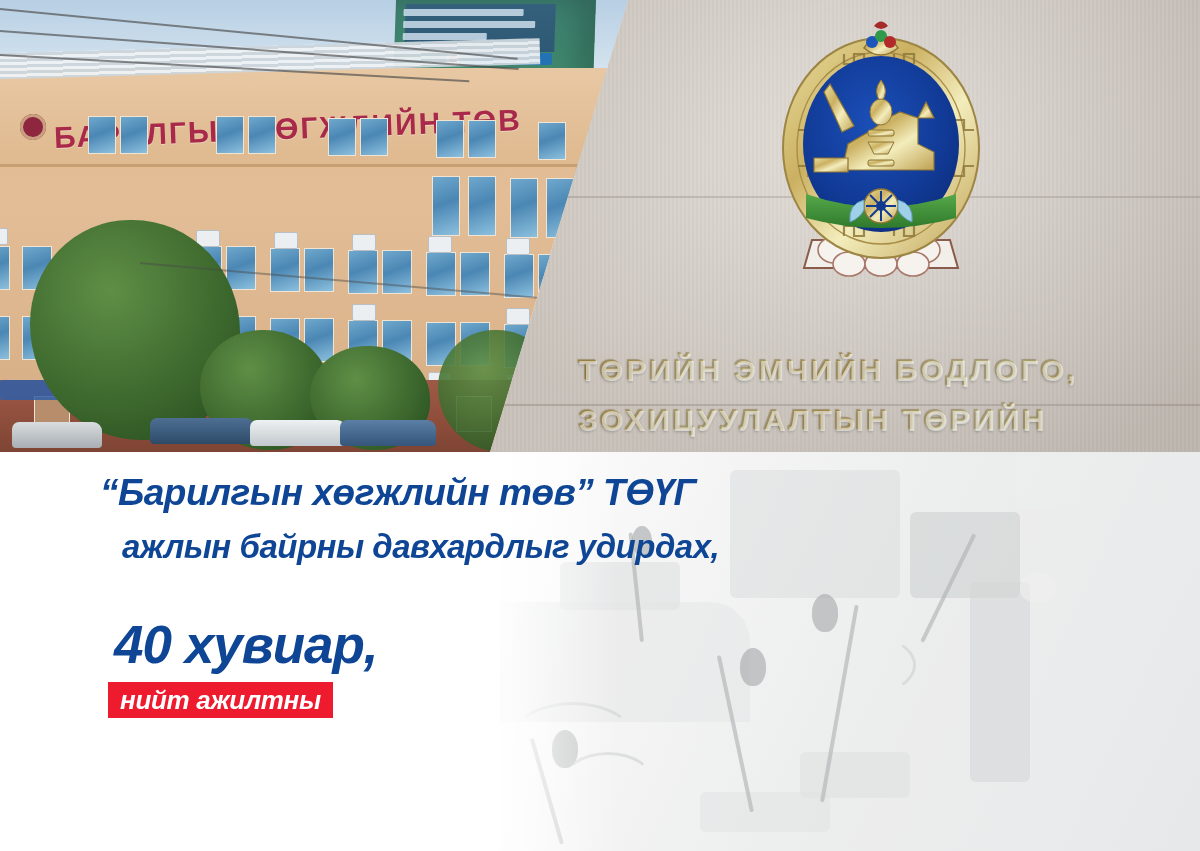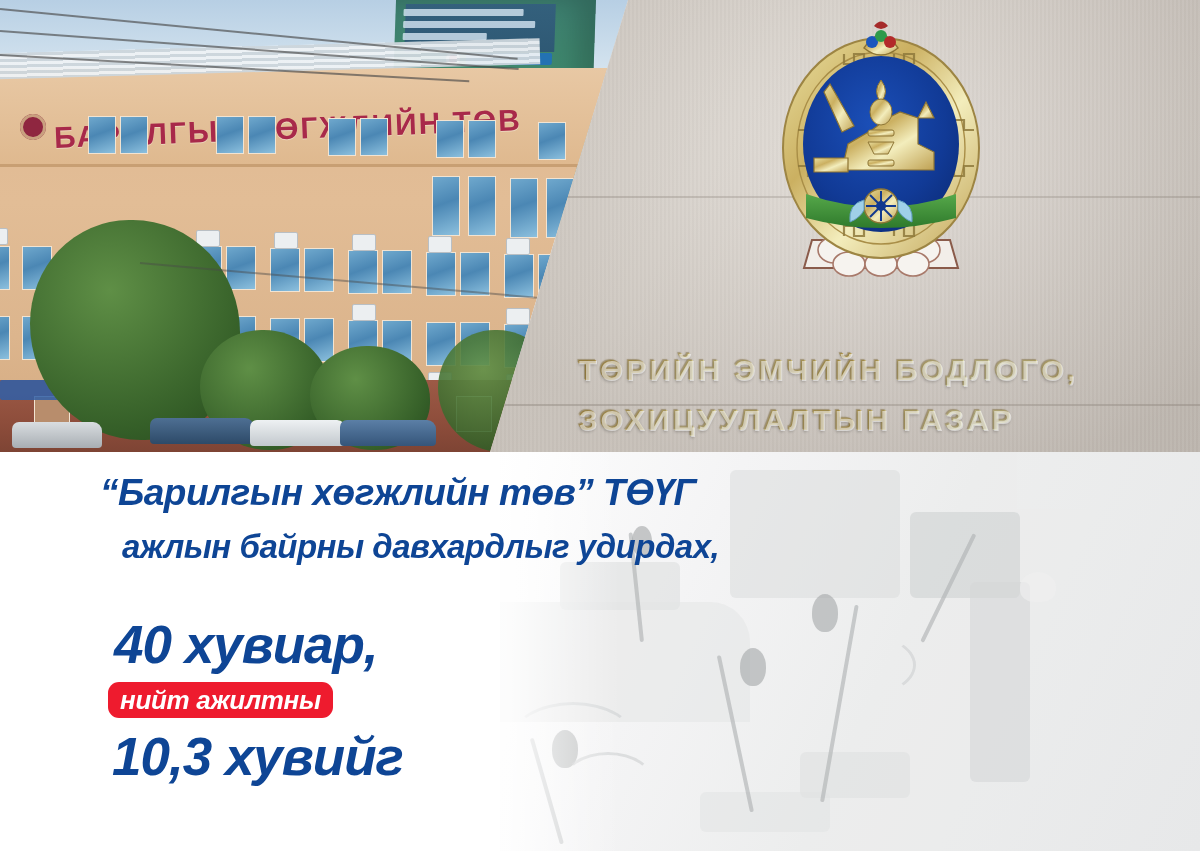--- a/index.html
+++ b/index.html
@@ -214,21 +214,21 @@
     font-weight:700;
     white-space:nowrap;
     display:flex;
     align-items:center;
     letter-spacing:-0.3px;
   }
   .band-1 {
     left:108px; top:122px; height:38px; padding:0 12px; font-size:31px;
   }
   .band-2 {
-    left:108px; top:230px; height:36px; padding:0 12px; font-size:26px;border-radius:11px;
+    left:108px; top:230px; height:36px; padding:0 12px; font-size:26px;
   }
 </style>
 </head>
 <body>
 
 <div id="poster">
 
   <div class="photo-band">
 
     <div class="photo-left">
@@ -437,21 +437,21 @@
           <path d="M96 30 q17 -26 34 0 q-17 14 -34 0 Z" fill="url(#gold)" stroke="#8d7534" stroke-width="1.4"></path>
           <circle cx="104" cy="24" r="6" fill="#1b56bd"></circle>
           <circle cx="113" cy="18" r="6" fill="#2f9a4b"></circle>
           <circle cx="122" cy="24" r="6" fill="#b32a2a"></circle>
           <path d="M106 8 q7 -9 14 0 q-7 6 -14 0 Z" fill="#a52a2a"></path>
         </svg>
       </div>
 
       <div class="wall-sign">
         <div>ТӨРИЙН ЭМЧИЙН БОДЛОГО,</div>
-        <div>ЗОХИЦУУЛАЛТЫН ГАЗАР</div>
+        <div>ЗОХИЦУУЛАЛТЫН ТӨРИЙН</div>
       </div>
     </div>
   </div>
 
   <div class="text-panel">
 
     <div class="bg-photo">
       <div class="bg-blob" style="left:230px;top:18px;width:170px;height:128px;"></div>
       <div class="bg-blob" style="left:410px;top:60px;width:110px;height:86px;background:#cbcdce;"></div>
       <div class="bg-blob" style="left:60px;top:110px;width:120px;height:48px;"></div>
@@ -480,17 +480,16 @@
     <div class="lines">
       <div class="ln ln-1">“Барилгын хөгжлийн төв” ТӨҮГ</div>
 
       <div class="ln ln-2">ажлын байрны давхардлыг удирдах,</div>
 
 
       <div class="ln ln-big-1">40 хувиар,</div>
 
       <div class="band band-2">нийт ажилтны</div>
 
-      <div class="ln ln-big-2">10,3 хувийг</div>
 
     </div>
   </div>
 </div>
 
 </body></html>

